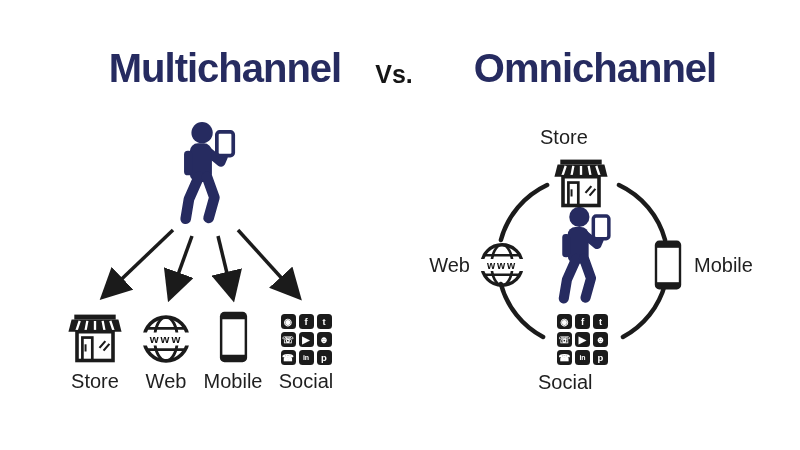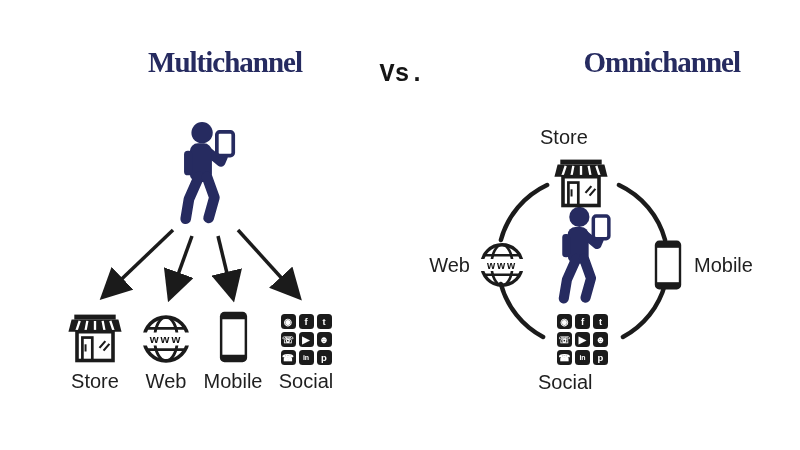--- a/index.html
+++ b/index.html
@@ -1,21 +1,21 @@
 <!DOCTYPE html>
 <html style="--navy: #262b60; --ink: #1b1b1b; --bg: #ffffff;"><head>
 <meta charset="utf-8">
 <style>
   :root { --navy:#262b60; --ink:#1b1b1b; --bg:#ffffff; }
   * { margin:0; padding:0; box-sizing:border-box; }
   body { font-family:"Liberation Sans", sans-serif; background:#fff; }
   .canvas { position:relative; width:800px; height:450px; background:var(--bg); overflow:hidden; }
   .abs { position:absolute; }
 
-  .title { font-weight:bold; color:var(--navy); font-size:29px; letter-spacing:-1px; text-align:center; white-space:nowrap;font-family:Liberation Serif, serif; }
+  .title { font-weight:bold; color:var(--navy); font-size:40px; letter-spacing:-1px; text-align:center; white-space:nowrap; }
   .vs { font-size:25px; font-weight:600; color:#151515; text-align:center; }
 
   .channel-label { font-size:20px; color:#1f1f1f; text-align:left; white-space:nowrap; }
 
   .channel-col { width:84px; display:flex; flex-direction:column; align-items:center; }
   .icon-box { height:62px; display:flex; align-items:flex-end; justify-content:center; }
   .channel-col .channel-label { margin-top:5px; }
 
   .social-grid { display:grid; grid-template-columns:repeat(3,15px); grid-auto-rows:15px; gap:3px; }
   .social-cell { background:var(--ink); border-radius:3.5px; color:#fff; display:flex; align-items:center; justify-content:center; font-size:9.5px; font-weight:bold; line-height:1; }
@@ -74,22 +74,22 @@
     <symbol id="sym-phone" viewBox="0 0 40 64">
       <rect class="fill-ink" x="3.5" y="1.5" width="33" height="61" rx="5.5"></rect>
       <rect class="fill-white" x="6.5" y="10.5" width="27" height="43"></rect>
     </symbol>
   </defs>
 </svg>
 
 <div class="canvas">
 
   <div class="abs title" style="left:85px; top:46px; width:280px;">Multichannel</div>
-  <div class="abs vs" style="left:372px; top:60px; width:60px;font-family:Liberation Mono, monospace;">Vs.</div>
-  <div class="abs title" style="left:450px; top:46px; width:290px;text-align:right;">Omnichannel</div>
+  <div class="abs vs" style="left:364px; top:60px; width:60px;">Vs.</div>
+  <div class="abs title" style="left:450px; top:46px; width:290px;">Omnichannel</div>
 
   <svg class="abs" style="left:166px; top:121px;" width="82" height="107" viewBox="0 0 100 130">
       <use href="#sym-person"></use>
     </svg>
 
   <svg class="abs arrows" style="left:70px; top:224px;" width="250" height="90" viewBox="0 0 250 90">
     <defs>
       <marker id="ah" markerWidth="9" markerHeight="9" refX="6.5" refY="4.5" orient="auto">
         <path d="M0 0 L9 4.5 L0 9 Z" fill="#1b1b1b"></path>
       </marker>

